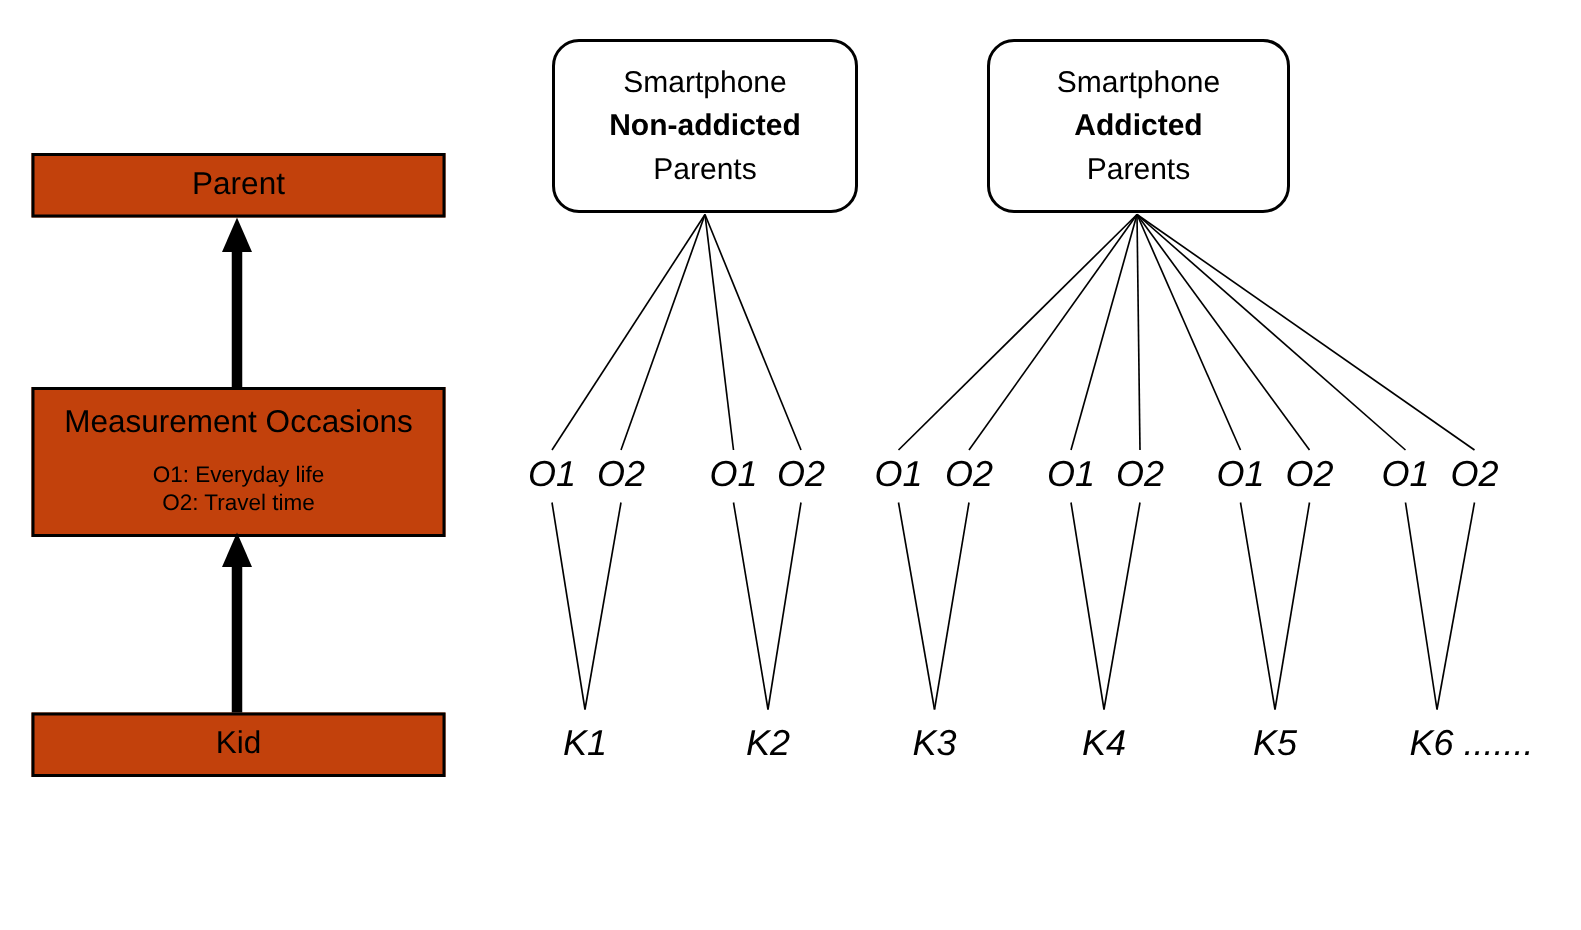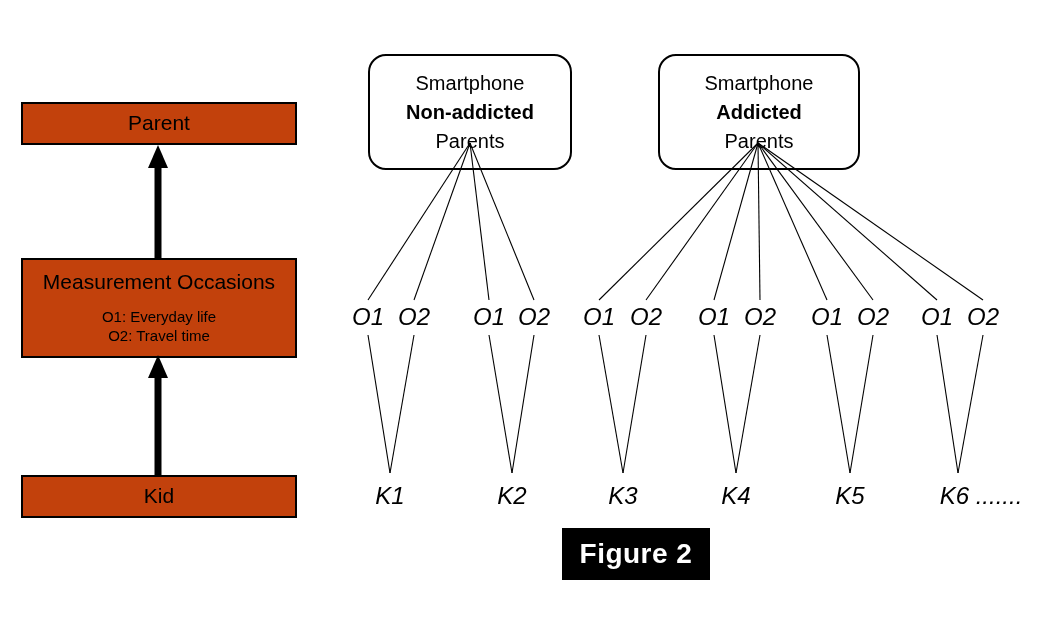--- a/index.html
+++ b/index.html
@@ -50,21 +50,20 @@
     position: absolute;
     box-sizing: border-box;
     border: 2px solid #000000;
     border-radius: 18px;
     background: #ffffff;
     display: flex;
     flex-direction: column;
     align-items: center;
     justify-content: center;
     text-align: center;
-    margin-top: 28px;
   }
   .rbox .ln {
     font-size: 20px;
     line-height: 1.45;
     white-space: nowrap;
   }
   .rbox .ln.bold { font-weight: bold; }
   #grp-nonaddicted { left: 368px; top: 26px; width: 204px; height: 116px; }
   #grp-addicted    { left: 658px; top: 26px; width: 202px; height: 116px; }
 
@@ -212,17 +211,14 @@
   <div class="nodelabel olabel" style="left:937px">O1</div>
   <div class="nodelabel olabel" style="left:983px">O2</div>
 
   <div class="nodelabel klabel" style="left:390px">K1</div>
   <div class="nodelabel klabel" style="left:512px">K2</div>
   <div class="nodelabel klabel" style="left:623px">K3</div>
   <div class="nodelabel klabel" style="left:736px">K4</div>
   <div class="nodelabel klabel" style="left:850px">K5</div>
   <div class="nodelabel klabel tail" style="left:981px">K6 .......</div>
 
-  <div id="figure-banner">
-    <span>Figure 2</span>
-  </div>
 
 </div>
 
 </body></html>

